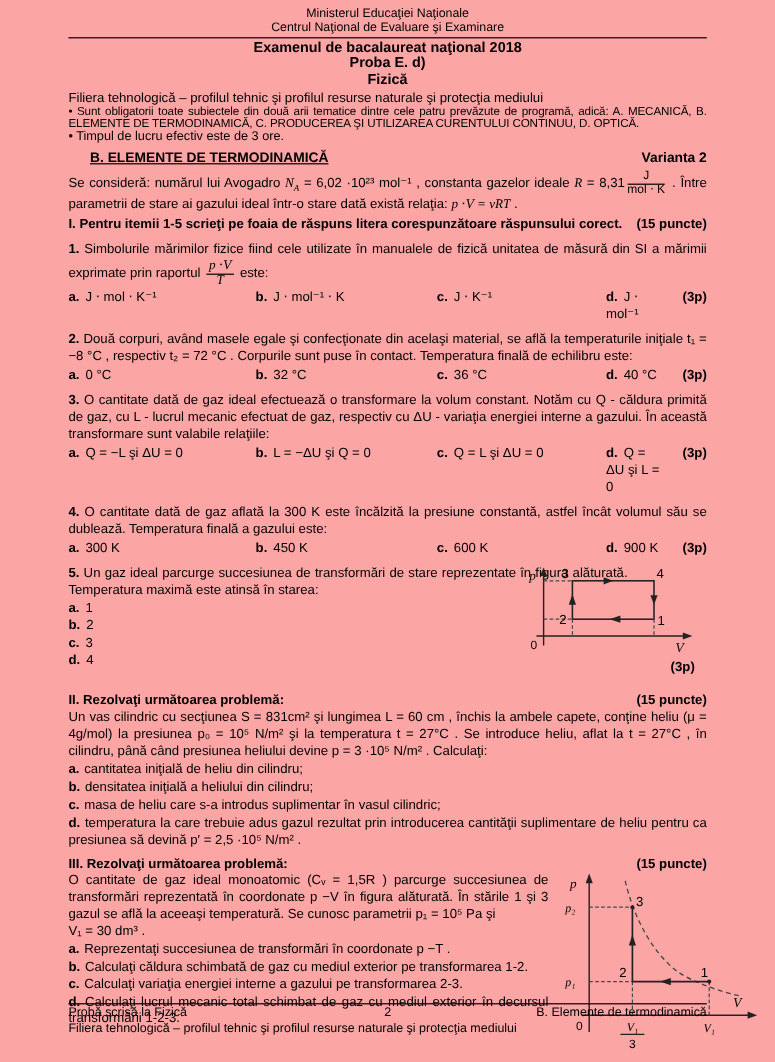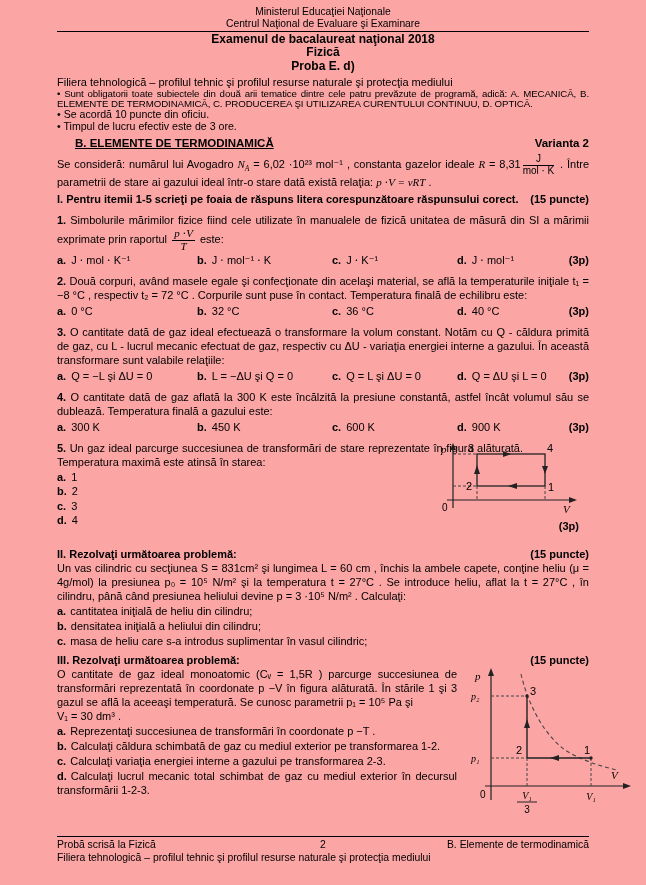--- a/index.html
+++ b/index.html
@@ -18,21 +18,21 @@
   .para{text-align:justify;}
   .intro{margin-top:3px;}
   .mi{font-style:italic;font-family:"Liberation Serif","DejaVu Serif",serif;}
   .sub{font-size:7.5px;}
   .frac{display:inline-block;vertical-align:middle;text-align:center;line-height:1.05;padding:0 2px;}
   .frac .fn{display:block;border-bottom:1px solid #000;padding:0 2px;}
   .frac .fd{display:block;}
   .fsmall{font-size:10px;}
   .phead{display:flex;justify-content:space-between;font-weight:700;margin-top:3px;}
   .q{margin-top:7px;}
-  .opts{display:flex;margin-top:2px;}
+  .opts{display:flex;margin-top:2px;gap:16px;}
   .opts b{margin-right:5px;}
   .o1{width:140px;}.o2{width:135px;}.o3{width:125px;}.o4{flex:1;}
   .pts{font-weight:700;}
   .q5wrap{position:relative;margin-top:7px;height:100px;}
   .q5text{width:466px;text-align:justify;}
   .optv{line-height:1.32;}
   .optv b{margin-right:5px;}
   .fig5{position:absolute;top:0;right:6px;}
   .pts5{position:absolute;right:10px;top:78px;font-weight:700;}
   .sec{margin-top:6px;}
@@ -51,25 +51,24 @@
 </head>
 <body>
 
 <div class="page">
   <div class="content">
 
     <div class="c hsmall">Ministerul Educaţiei Naţionale</div>
     <div class="c hsmall">Centrul Naţional de Evaluare şi Examinare</div>
     <div class="rule"></div>
     <div class="c hbold">Examenul de bacalaureat naţional 2018</div>
+    <div class="c hbold">Proba E. d)</div>
     <div class="c hbold">Fizică</div>
-    <div class="c hbold">Proba E. d)</div>
     <div class="filiera">Filiera tehnologică – profilul tehnic şi profilul resurse naturale şi protecţia mediului</div>
     <div class="b1">• Sunt obligatorii toate subiectele din două arii tematice dintre cele patru prevăzute de programă, adică: A. MECANICĂ, B. ELEMENTE DE TERMODINAMICĂ, C. PRODUCEREA ŞI UTILIZAREA CURENTULUI CONTINUU, D. OPTICĂ.</div>
-    <div class="b2">• Se acordă 10 puncte din oficiu.</div>
     <div class="b2">• Timpul de lucru efectiv este de 3 ore.</div>
     <div class="secrow">
       <span class="t">B. ELEMENTE DE TERMODINAMICĂ</span>
       <span>Varianta 2</span>
     </div>
 
     <div class="para intro">
       <span>Se consideră: numărul lui Avogadro </span><span class="mi">N</span><sub class="sub mi">A</sub><span> = 6,02 ·10²³ mol⁻¹ , constanta gazelor ideale </span><span class="mi">R</span><span> = 8,31</span><span class="frac fsmall"><span class="fn">J</span><span class="fd">mol ⋅ K</span></span><span> . Între parametrii de stare ai gazului ideal într-o stare dată există relaţia: </span><span class="mi">p ⋅V = νRT</span><span> .</span>
     </div>
 
@@ -174,20 +173,21 @@
 
     <div class="sec">
       <div class="phead">
         <span>II. Rezolvaţi următoarea problemă:</span>
         <span>(15 puncte)</span>
       </div>
       <div class="para">Un vas cilindric cu secţiunea S = 831cm² şi lungimea L = 60 cm , închis la ambele capete, conţine heliu (μ = 4g/mol) la presiunea p₀ = 10⁵ N/m² şi la temperatura t = 27°C . Se introduce heliu, aflat la t = 27°C , în cilindru, până când presiunea heliului devine p = 3 ·10⁵ N/m² . Calculaţi:</div>
       <div class="item"><b>a.</b><span>cantitatea iniţială de heliu din cilindru;</span></div>
       <div class="item"><b>b.</b><span>densitatea iniţială a heliului din cilindru;</span></div>
       <div class="item"><b>c.</b><span>masa de heliu care s-a introdus suplimentar în vasul cilindric;</span></div>
+      <div class="item"><b>d.</b><span>temperatura la care trebuie adus gazul rezultat prin introducerea cantităţii suplimentare de heliu pentru ca presiunea să devină p′ = 2,5 ·10⁵ N/m² .</span></div>
     </div>
 
     <div class="sec">
       <div class="phead">
         <span>III. Rezolvaţi următoarea problemă:</span>
         <span>(15 puncte)</span>
       </div>
       <svg class="fig3" viewBox="0 0 176 150">
         <line x1="30" y1="134" x2="30" y2="6" stroke="#222" stroke-width="1.2"></line>
         <polygon points="27,10 33,10 30,2" fill="#222"></polygon>

